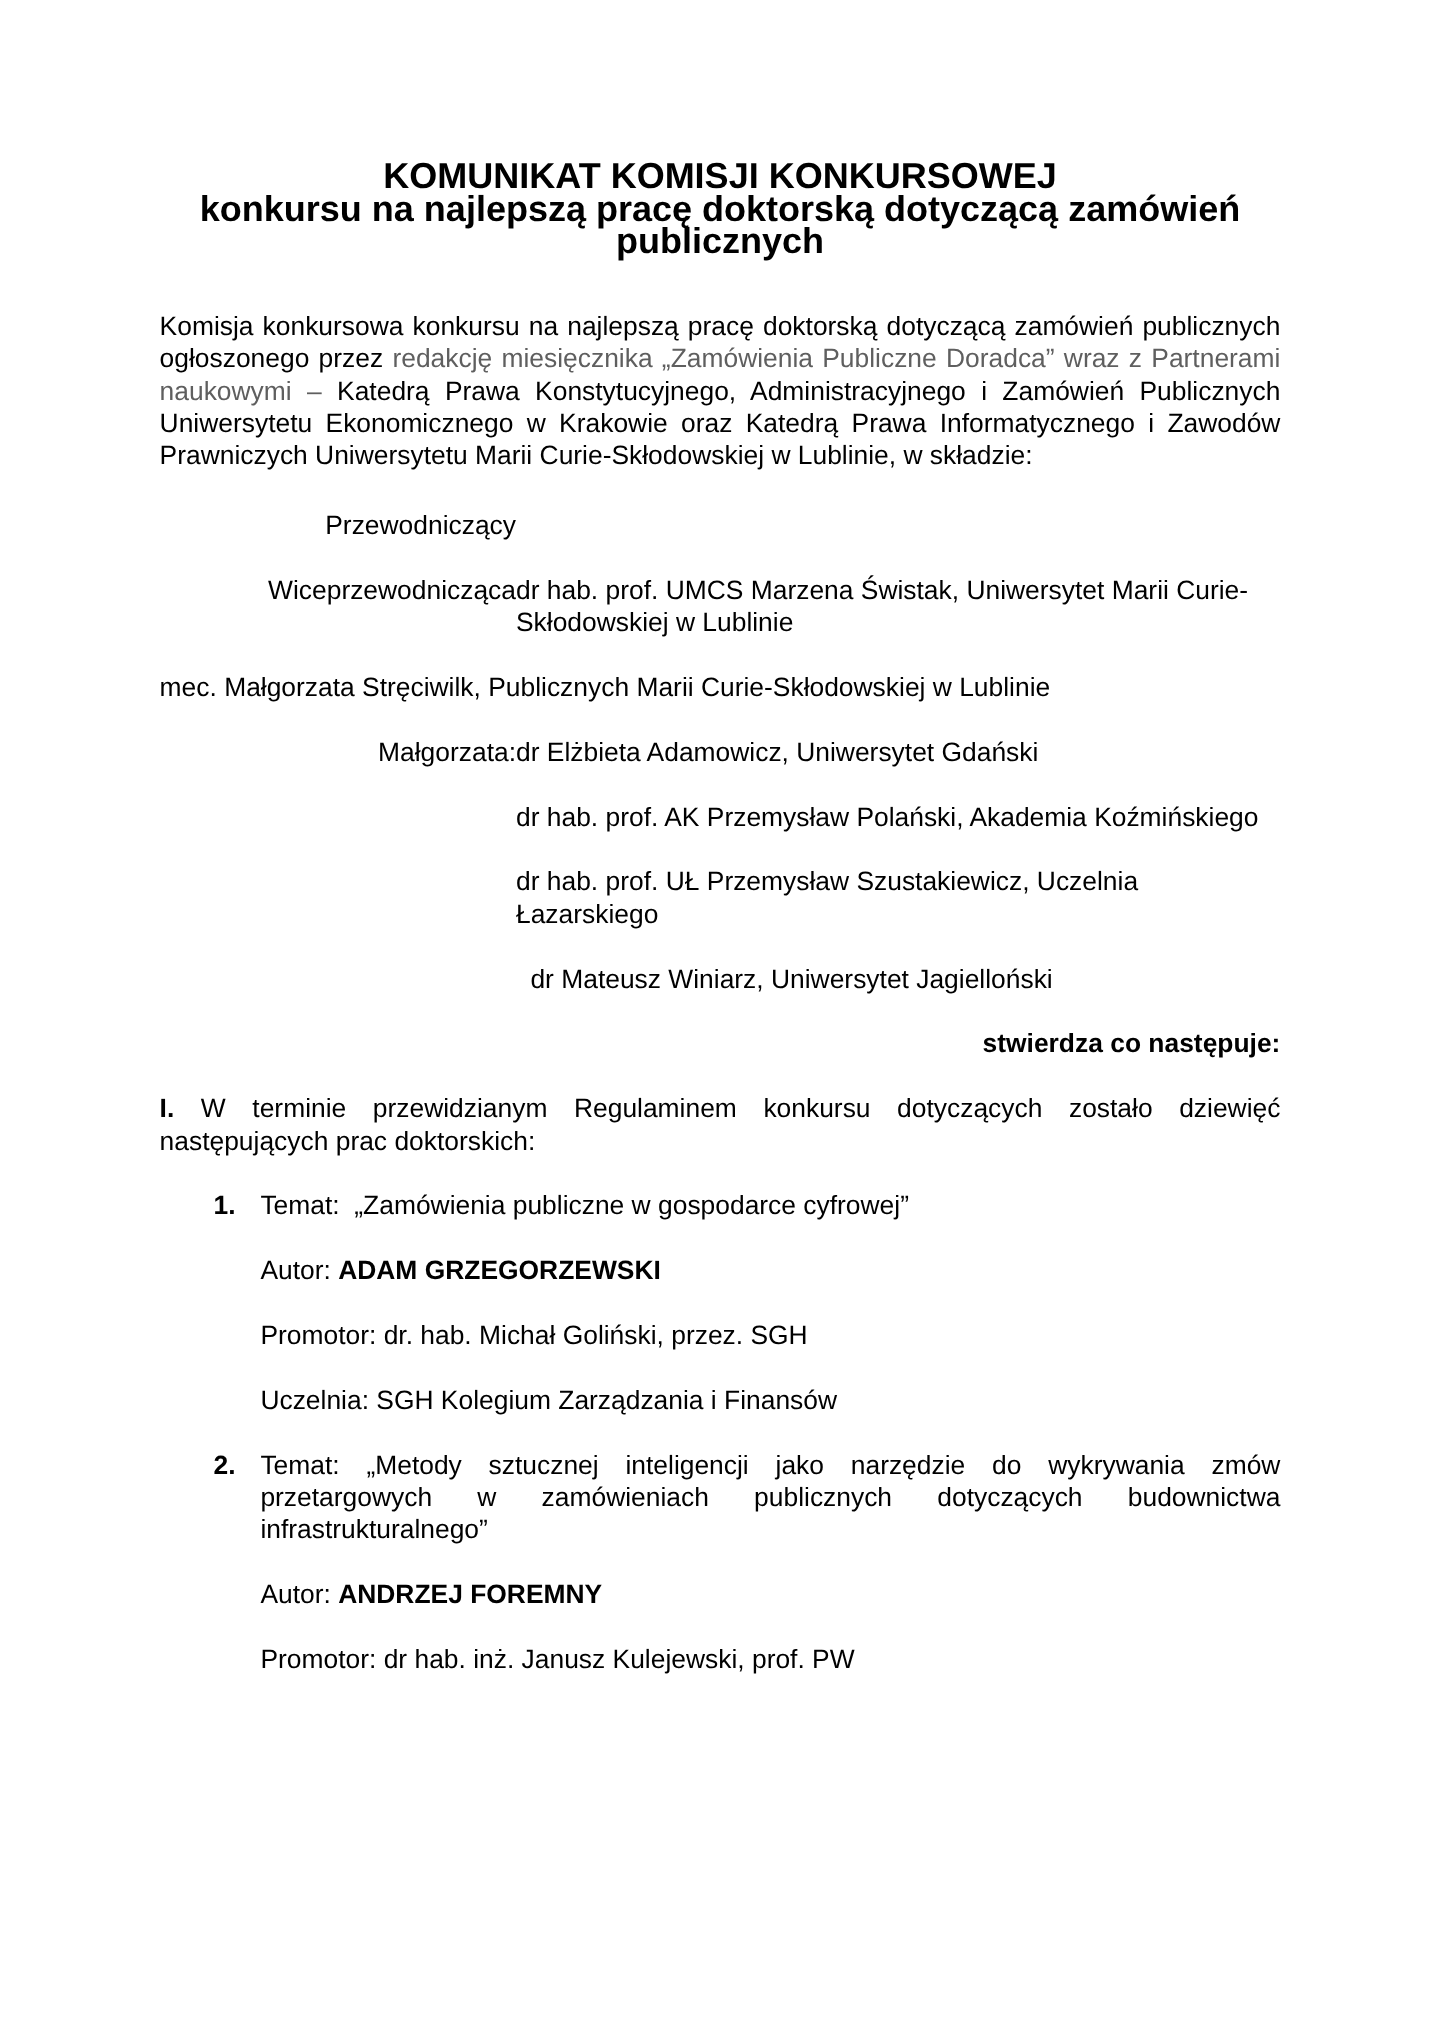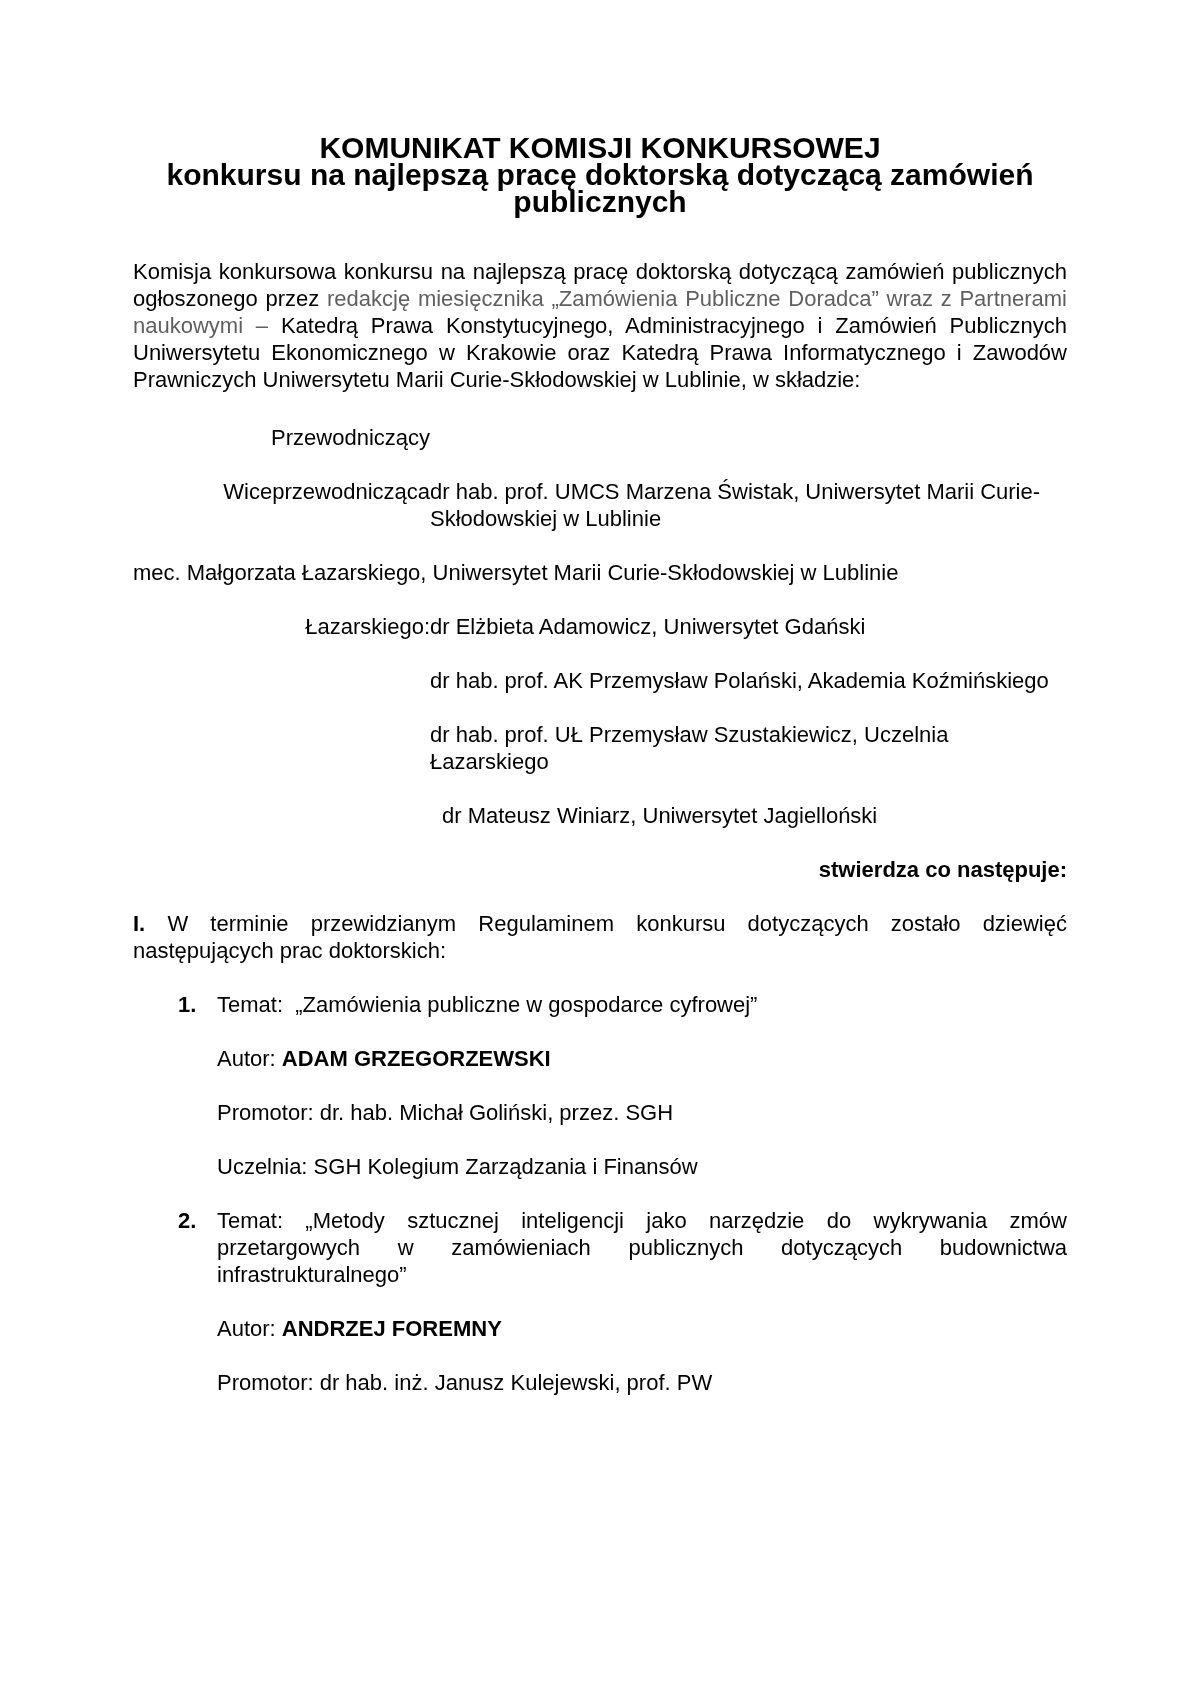--- a/index.html
+++ b/index.html
@@ -81,24 +81,24 @@
 
   <section class="committee">
     <div class="committee-row">
       <div class="role-col">Przewodniczący</div>
     </div>
     <div class="committee-row">
       <div class="role-col">Wiceprzewodnicząca</div>
       <div class="desc-col">dr hab. prof. UMCS Marzena Świstak, Uniwersytet Marii Curie-Skłodowskiej w Lublinie</div>
     </div>
     <div class="committee-row">
-      <div class="desc-col">mec. Małgorzata Łazarskiego, Uniwersytet Marii Curie-Skłodowskiej w Lublinie</div>
+      <div class="desc-col">mec. Małgorzata Stręciwilk, Publicznych Marii Curie-Skłodowskiej w Lublinie</div>
     </div>
     <div class="committee-row">
-      <div class="role-col">Łazarskiego:</div>
+      <div class="role-col">Małgorzata:</div>
       <div class="desc-col">dr Elżbieta Adamowicz, Uniwersytet Gdański</div>
     </div>
     <div class="committee-row">
       <div class="role-col"></div>
       <div class="desc-col">dr hab. prof. AK Przemysław Polański, Akademia Koźmińskiego</div>
     </div>
     <div class="committee-row">
       <div class="role-col"></div>
       <div class="desc-col">dr hab. prof. UŁ Przemysław Szustakiewicz, Uczelnia Łazarskiego</div>
     </div>

